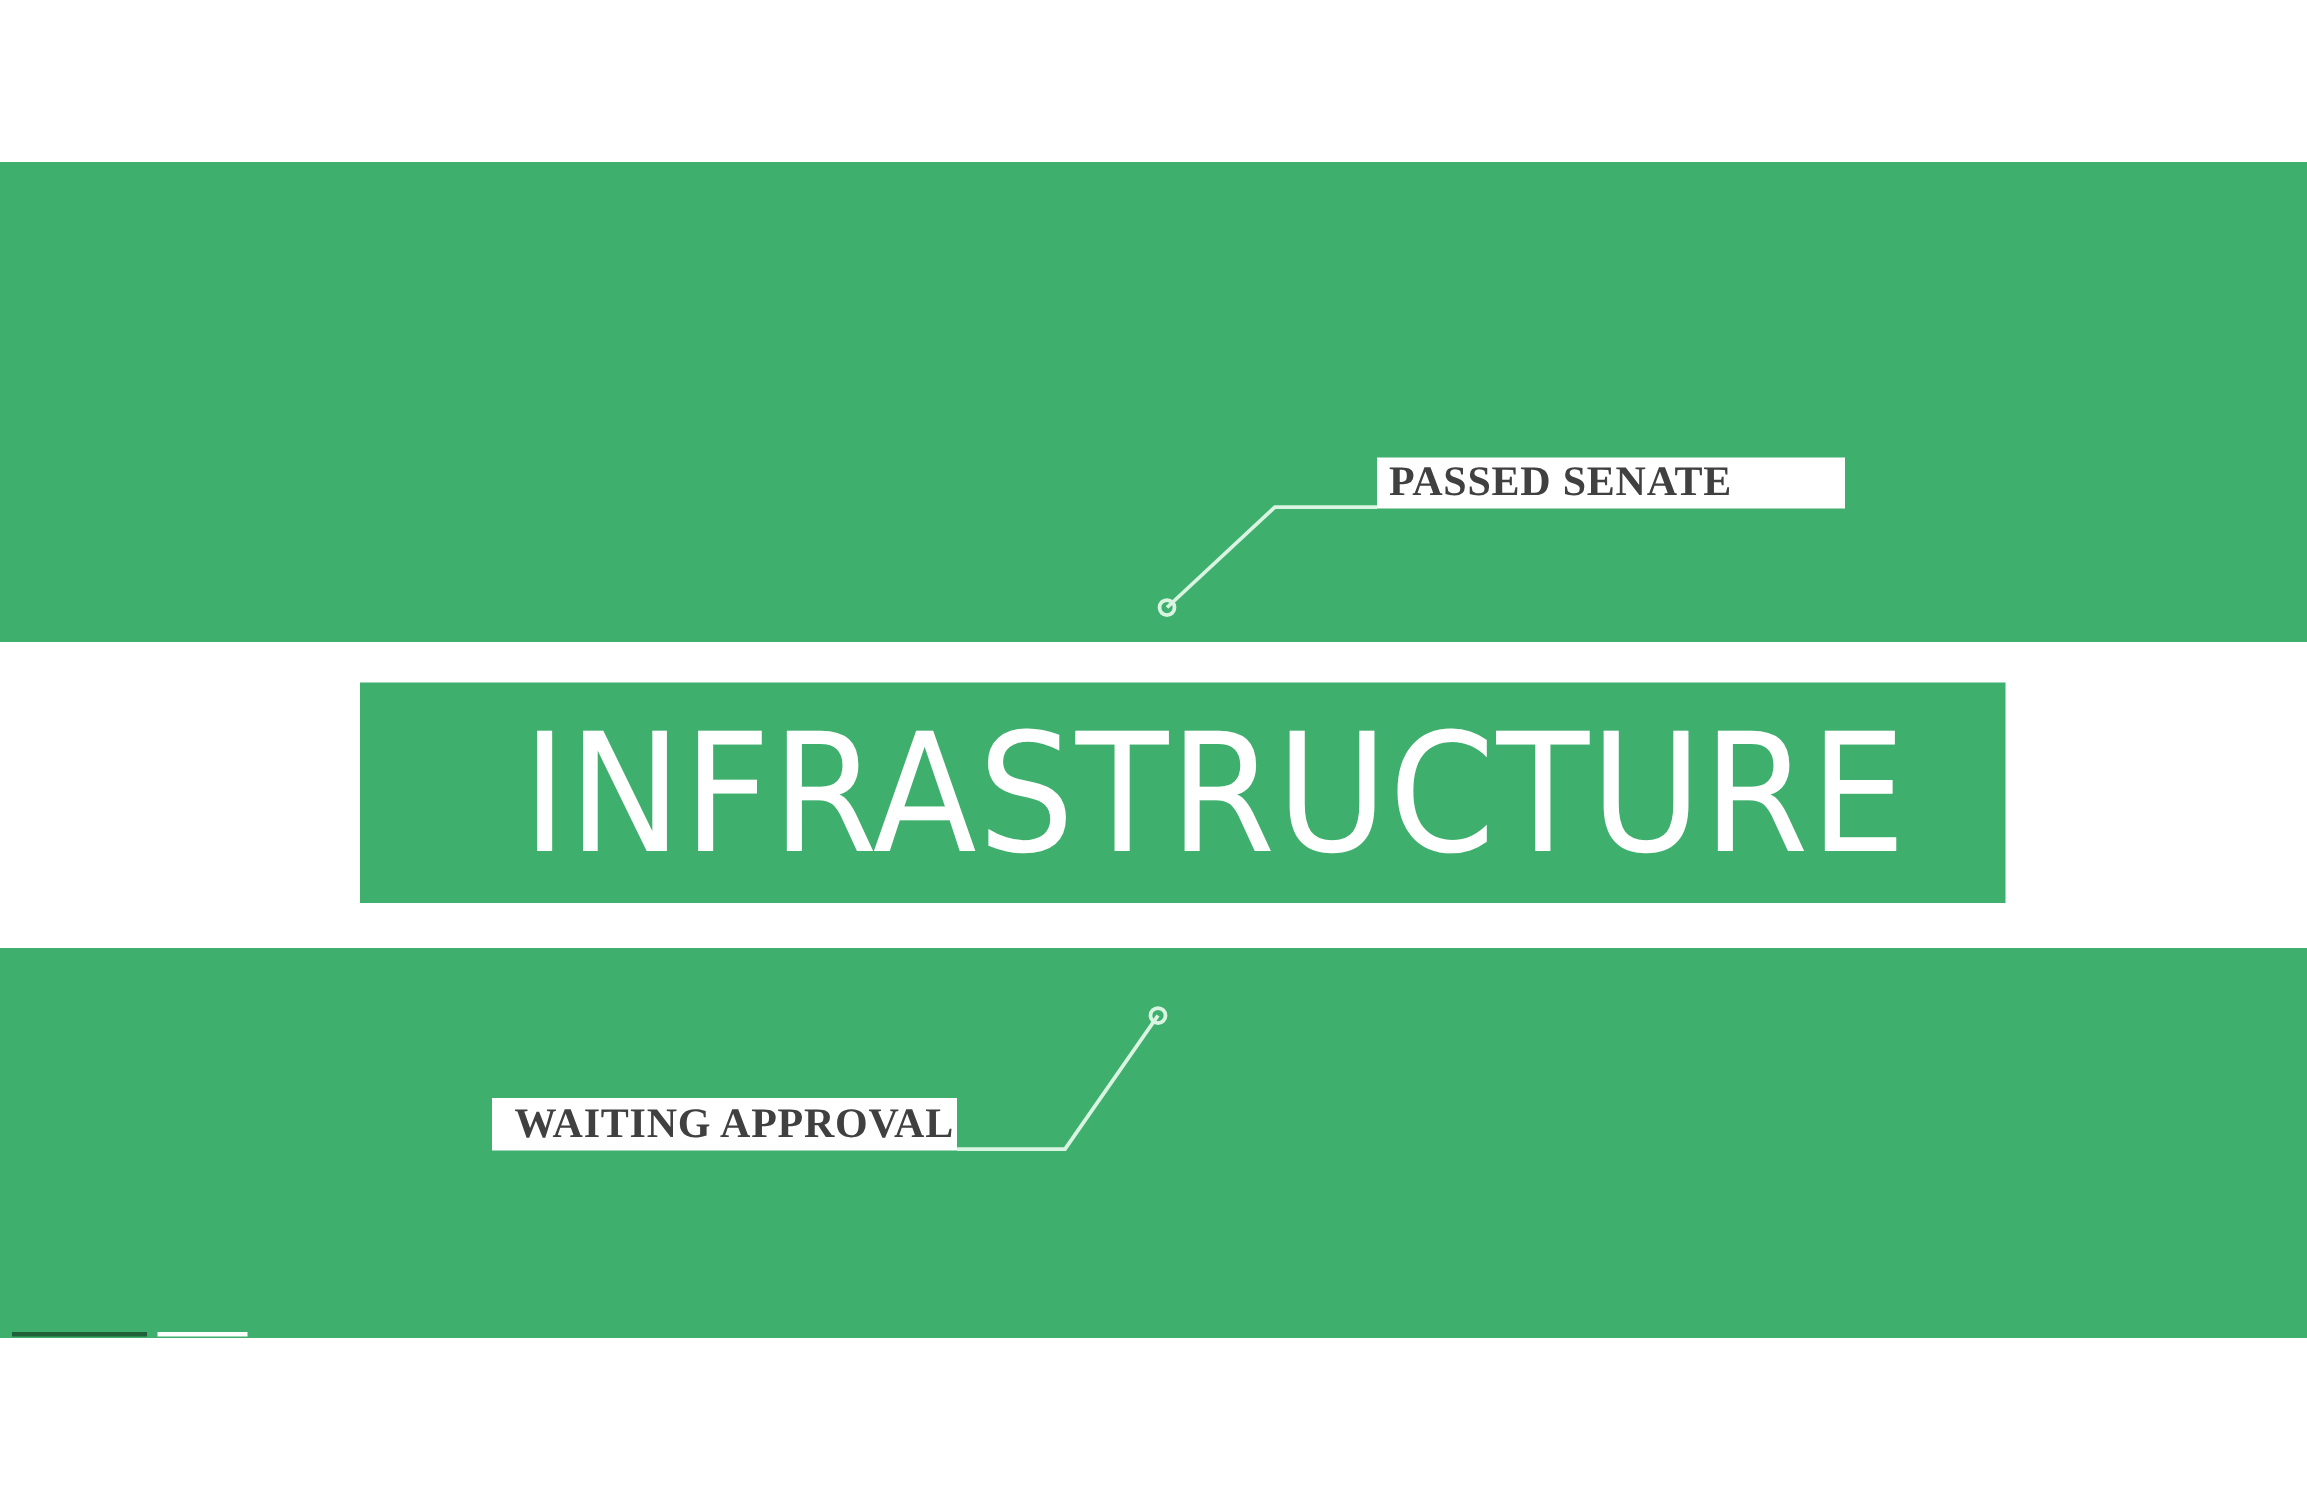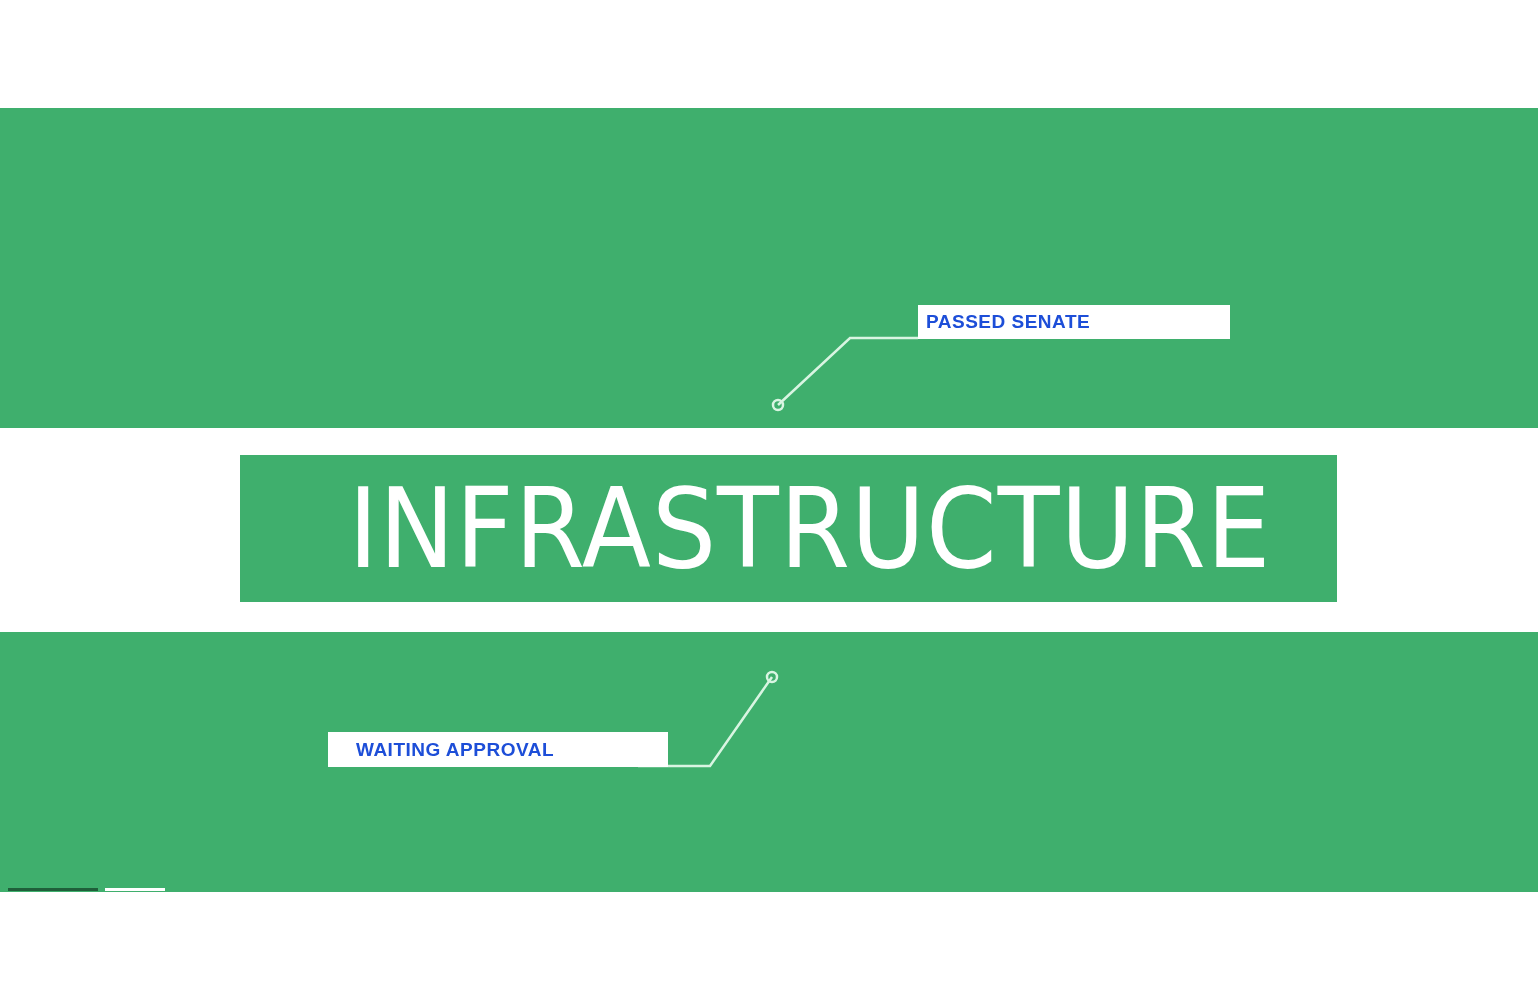--- a/index.html
+++ b/index.html
@@ -2,23 +2,23 @@
 <html><head>
 <meta charset="utf-8">
 <style>
   html,body{margin:0;padding:0;}
   body{width:1538px;height:1000px;background:#ffffff;position:relative;overflow:hidden;font-family:"Liberation Sans",sans-serif;}
   .band{position:absolute;left:0;width:1538px;background:#3faf6d;}
   .band-top{top:108px;height:320px;}
   .band-bottom{top:632px;height:260px;}
   .title-box{position:absolute;left:240px;top:455px;width:1055px;height:147px;background:#3faf6d;display:flex;align-items:center;justify-content:center;padding-left:42px;}
   .title-text{color:#ffffff;font-family:"DejaVu Sans",sans-serif;font-size:110px;font-weight:normal;letter-spacing:1px;line-height:1;transform:scaleX(0.92);}
-  .label{position:absolute;background:#ffffff;color:#1d4ed8;font-family:Liberation Sans, sans-serif;font-weight:bold;font-size:19px;display:flex;align-items:center;letter-spacing:0.5px;}
+  .label{position:absolute;background:#ffffff;color:#404040;font-family:Liberation Serif, serif;font-weight:bold;font-size:28px;display:flex;align-items:center;letter-spacing:0.5px;}
   .label-senate{left:918px;top:305px;width:312px;height:34px;padding-left:8px;box-sizing:border-box;}
-  .label-waiting{left:328px;top:732px;width:340px;height:35px;padding-left:28px;box-sizing:border-box;}
+  .label-waiting{left:328px;top:732px;width:310px;height:35px;padding-left:15px;box-sizing:border-box;}
   svg.lines{position:absolute;left:0;top:0;}
   .progress{position:absolute;top:888px;height:3px;}
   .progress-played{left:8px;width:90px;background:#1f5f3a;}
   .progress-buffer{left:105px;width:60px;background:#ffffff;}
 </style>
 </head>
 <body>
 
 <div class="band band-top"></div>
 <div class="band band-bottom"></div>

